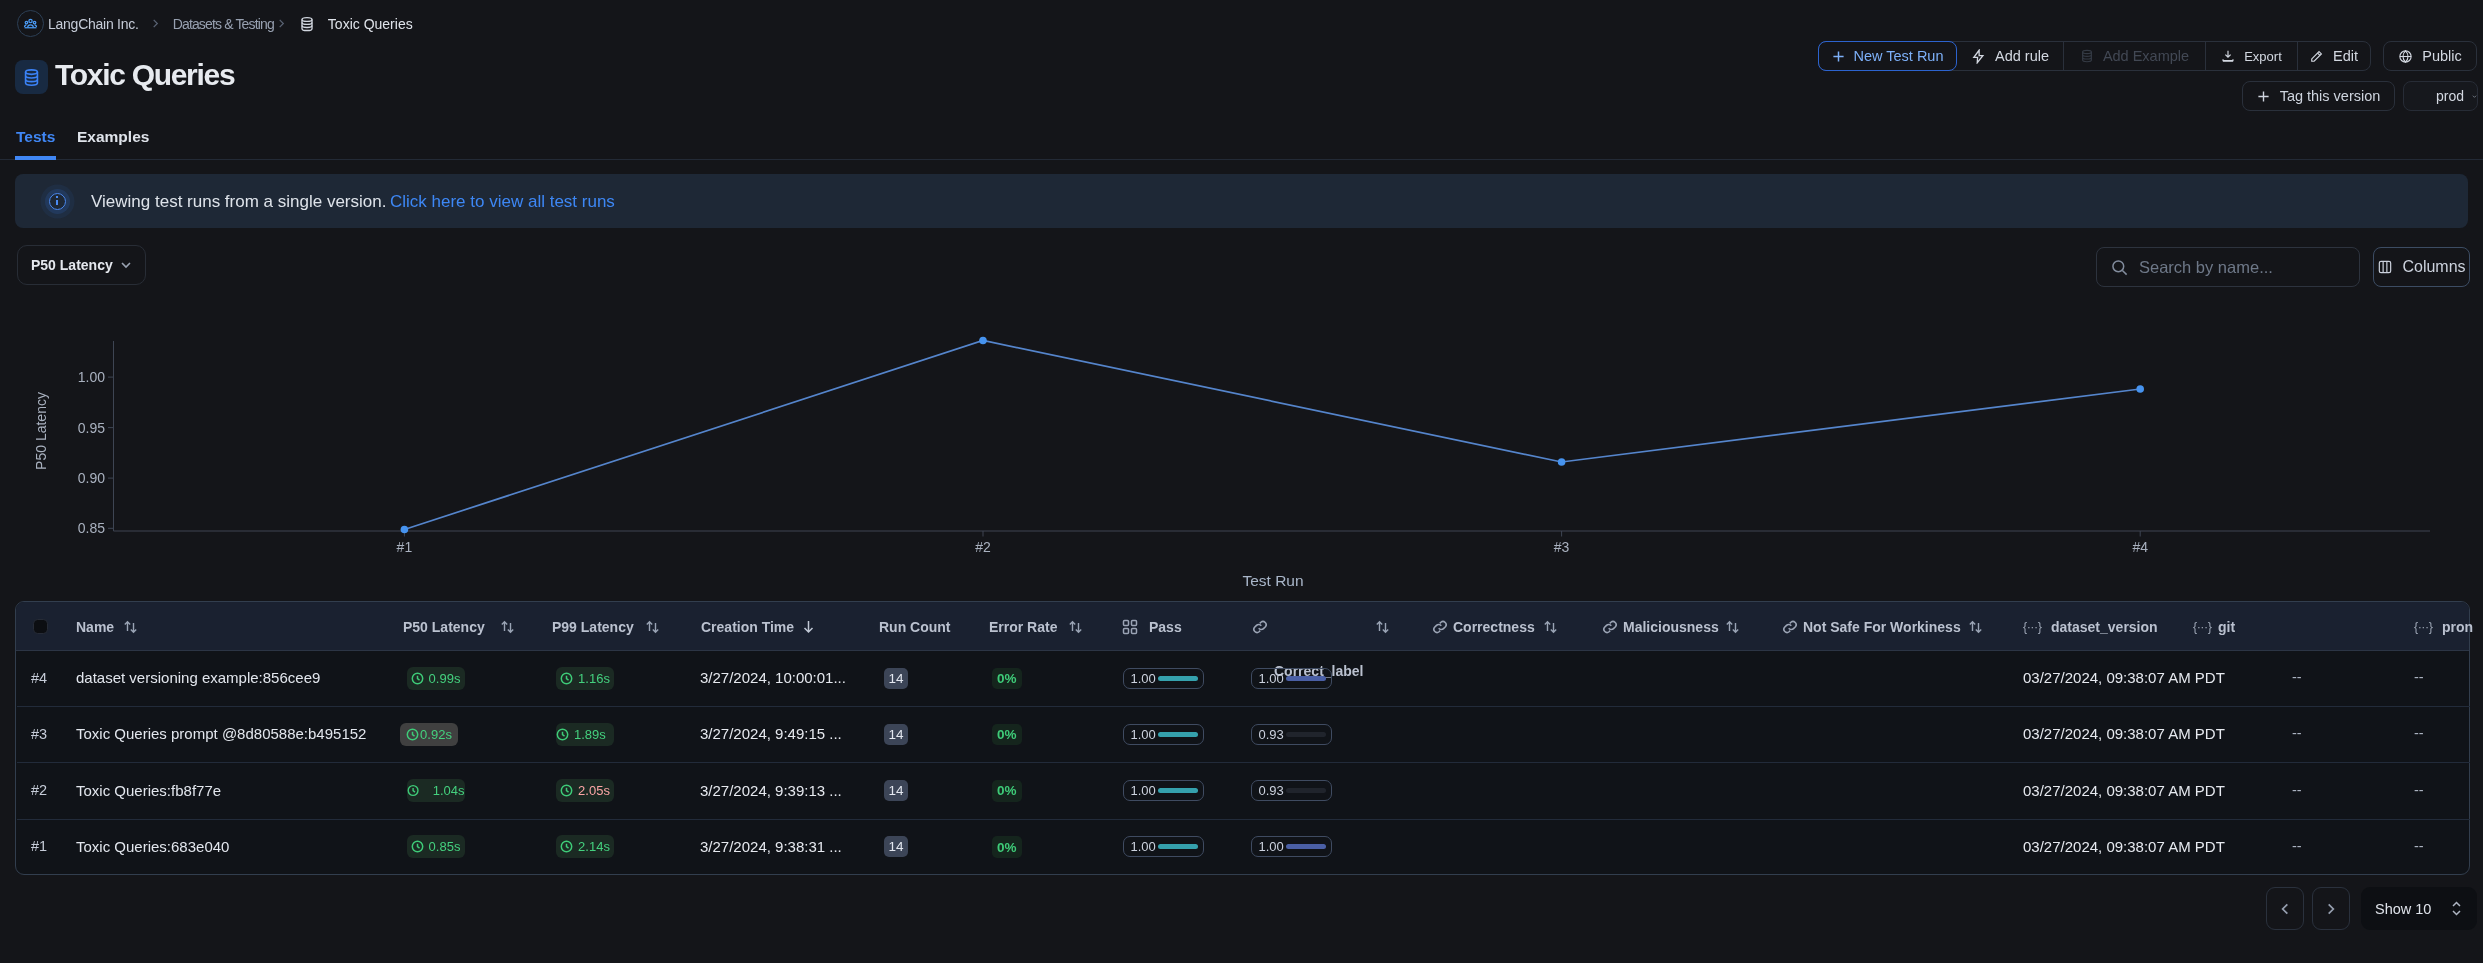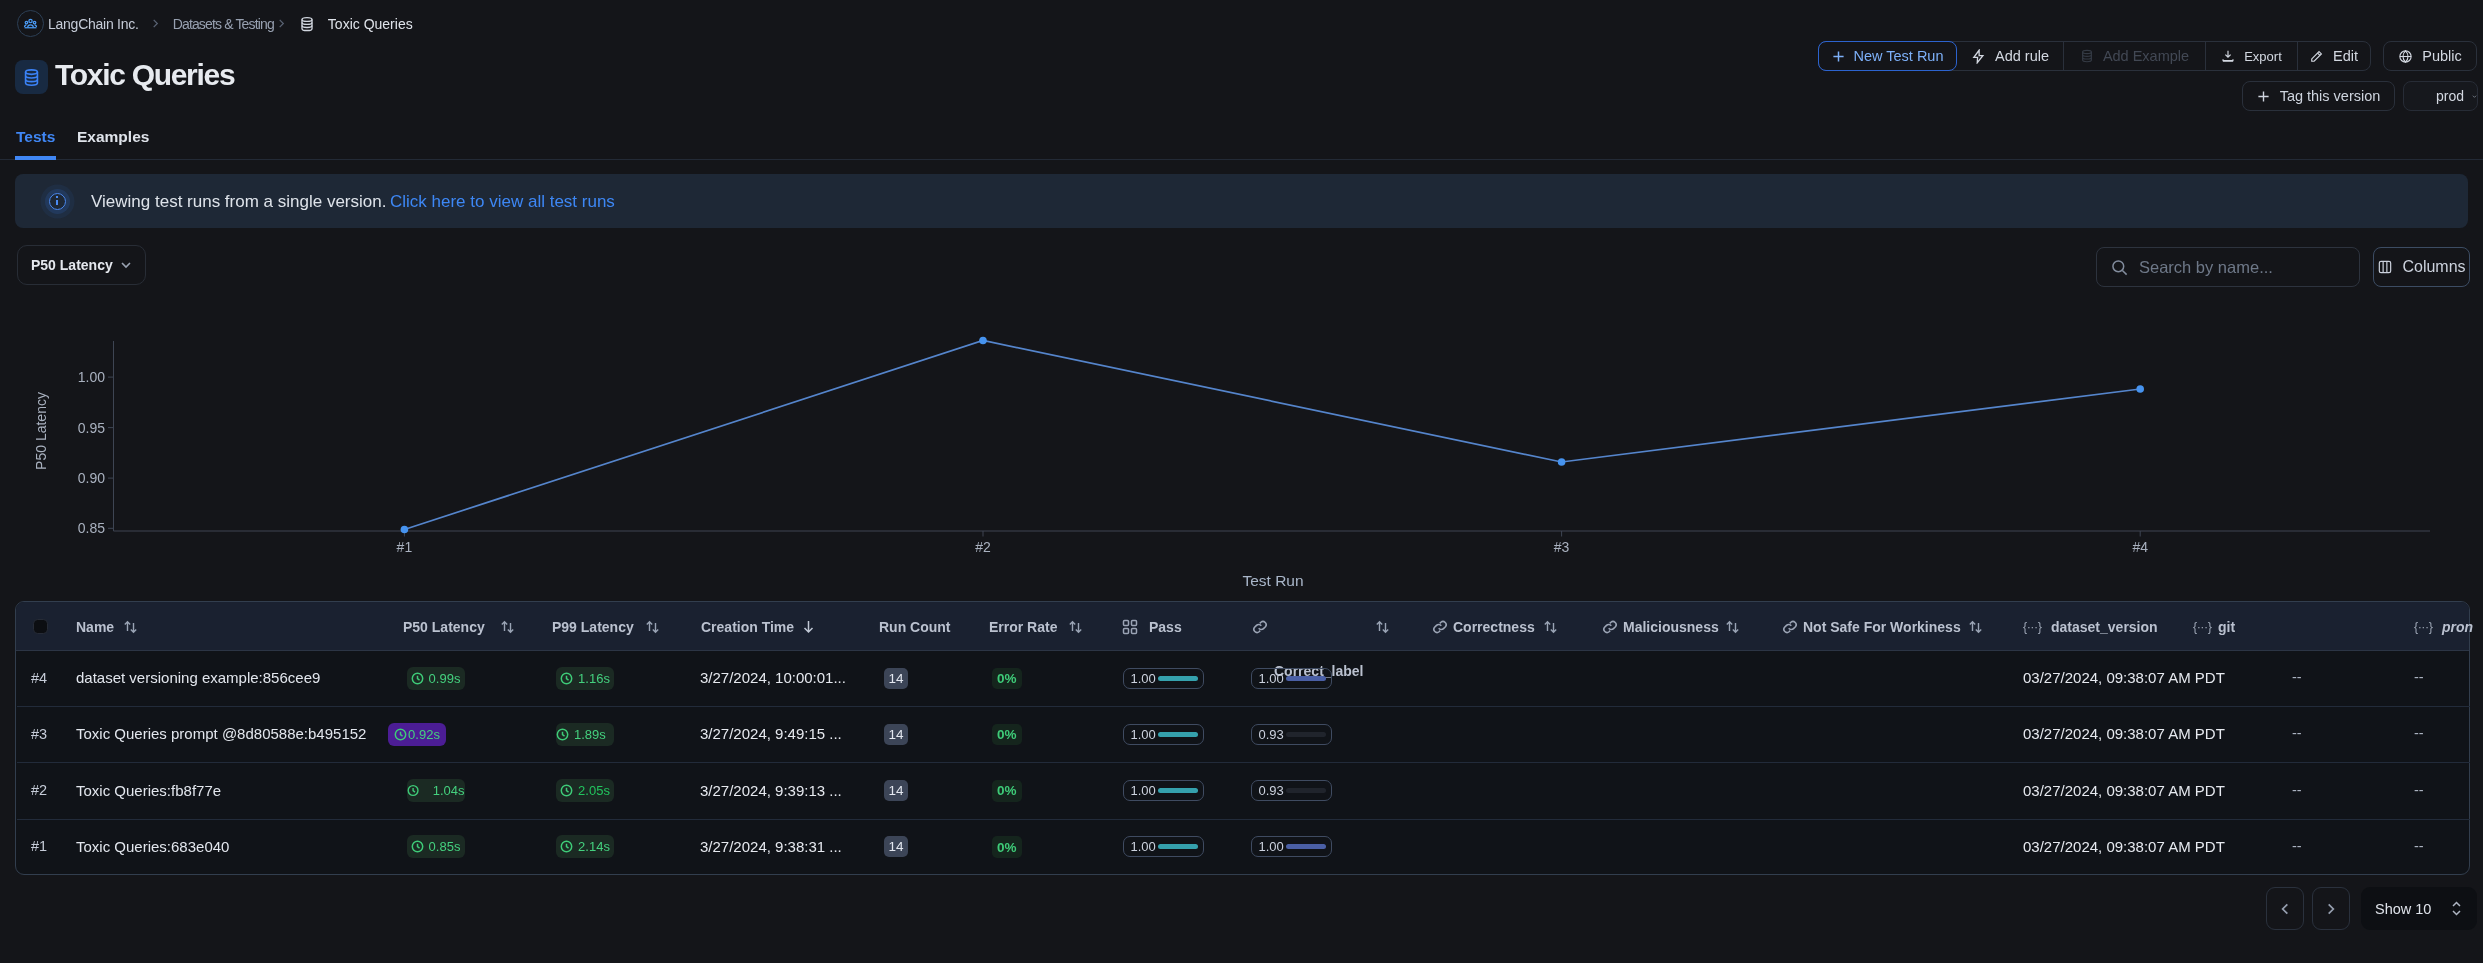--- a/index.html
+++ b/index.html
@@ -240,21 +240,21 @@
     </svg>
   <span class="th" style="left:1803px;">Not Safe For Workiness</span>
     <svg class="sort" style="left:1968px;">
       <use href="#updown"></use>
     </svg>
   <span class="brc" style="left:2023px;">{···}</span>
   <span class="th" style="left:2051px;">dataset_version</span>
   <span class="brc" style="left:2193px;">{···}</span>
   <span class="th" style="left:2218px;">git</span>
   <span class="brc" style="left:2414px;">{···}</span>
-  <span class="th" style="left:2442px;font-style:italic;">pron</span>
+  <span class="th" style="left:2442px;">pron</span>
 </div>
 <svg width="0" height="0" style="position:absolute;">
   <defs>
     <g id="updown" fill="none" stroke="#9aa4b5" stroke-width="1.4">
       <path d="M4.5 12V3M1.8 5.5L4.5 2.8l2.7 2.7"></path>
       <path d="M10.5 4v9M7.8 10.5l2.7 2.7 2.7-2.7"></path>
     </g>
     <g id="link" fill="none" stroke="#9ba4b5" stroke-width="1.6">
       <path d="M6.7 9.3a3.2 3.2 0 0 0 4.8.35l1.9-1.9a3.2 3.2 0 0 0-4.5-4.5l-1.1 1.1"></path>
       <path d="M9.3 6.7a3.2 3.2 0 0 0-4.8-.35l-1.9 1.9a3.2 3.2 0 0 0 4.5 4.5l1.1-1.1"></path>
@@ -296,21 +296,21 @@
     </div>
     <div class="abs flex" style="left:1250.5px;top:667.5px;width:81.5px;height:21px;border:1px solid #3f4b61;border-radius:7px;padding:0 5px 0 7px;justify-content:space-between;">
       <span style="font-size:13px;color:#ccd2de;">1.00</span>
       <div style="width:40px;height:5px;border-radius:2.5px;background:#4a5fa5;"></div>
     </div>
     <span class="abs" style="left:2023px;top:669px;font-size:15px;color:#e6e9ef;">03/27/2024, 09:38:07 AM PDT</span>
     <span class="abs" style="left:2292px;top:669px;font-size:14.5px;color:#aab2c0;">--</span>
     <span class="abs" style="left:2414px;top:669px;font-size:14.5px;color:#aab2c0;">--</span>
     <span class="abs" style="left:31px;top:725.8px;font-size:14.5px;color:#c6ccd8;">#3</span>
     <span class="abs" style="left:76px;top:725.3px;font-size:15px;color:#e2e6ed;">Toxic Queries prompt @8d80588e:b495152</span>
-    <div class="abs flex" style="left:388px;top:722.8px;width:58px;height:23px;background:#4c1d95;border-radius:6px;justify-content:center;gap:1px;">
+    <div class="abs flex" style="left:400px;top:722.8px;width:58px;height:23px;background:#404040;border-radius:6px;justify-content:center;gap:1px;">
       <svg width="13" height="13" viewBox="0 0 14 14">
         <use href="#clock"></use>
       </svg>
       <span style="font-size:13px;color:#44d07e;">0.92s</span>
     </div>
     <div class="abs flex" style="left:556px;top:722.8px;width:58px;height:23px;background:#1b2a23;border-radius:6px;gap:5px;">
       <svg width="13" height="13" viewBox="0 0 14 14">
         <use href="#clock"></use>
       </svg>
       <span style="font-size:13px;color:#44d07e;">1.89s</span>
@@ -338,21 +338,21 @@
     <div class="abs flex" style="left:406.5px;top:779.1px;width:58px;height:23px;background:#1b2a23;border-radius:6px;justify-content:center;gap:14px;">
       <svg width="13" height="13" viewBox="0 0 14 14">
         <use href="#clock"></use>
       </svg>
       <span style="font-size:13px;color:#44d07e;">1.04s</span>
     </div>
     <div class="abs flex" style="left:556px;top:779.1px;width:58px;height:23px;background:#1b2a23;border-radius:6px;justify-content:center;gap:5px;">
       <svg width="13" height="13" viewBox="0 0 14 14">
         <use href="#clock"></use>
       </svg>
-      <span style="font-size:13px;color:#22c55e;">2.05s</span>
+      <span style="font-size:13px;color:#fca5a5;">2.05s</span>
     </div>
     <span class="abs" style="left:700px;top:781.6px;font-size:15px;color:#e6e9ef;">3/27/2024, 9:39:13 ...</span>
     <div class="abs flex" style="left:884px;top:780.1px;width:24px;height:21px;background:#3c4557;border-radius:5px;justify-content:center;">
       <span style="font-size:13.5px;color:#e3e7ef;">14</span>
     </div>
     <div class="abs flex" style="left:991.5px;top:780.1px;width:30.5px;height:21.5px;background:#15251d;border-radius:5px;justify-content:center;">
       <span style="font-size:13.5px;font-weight:700;color:#3ecb78;">0%</span>
     </div>
     <div class="abs flex" style="left:1122.5px;top:780.1px;width:81.5px;height:21px;border:1px solid #3f4b61;border-radius:7px;padding:0 5px 0 7px;justify-content:space-between;">
       <span style="font-size:13px;color:#ccd2de;">1.00</span>

